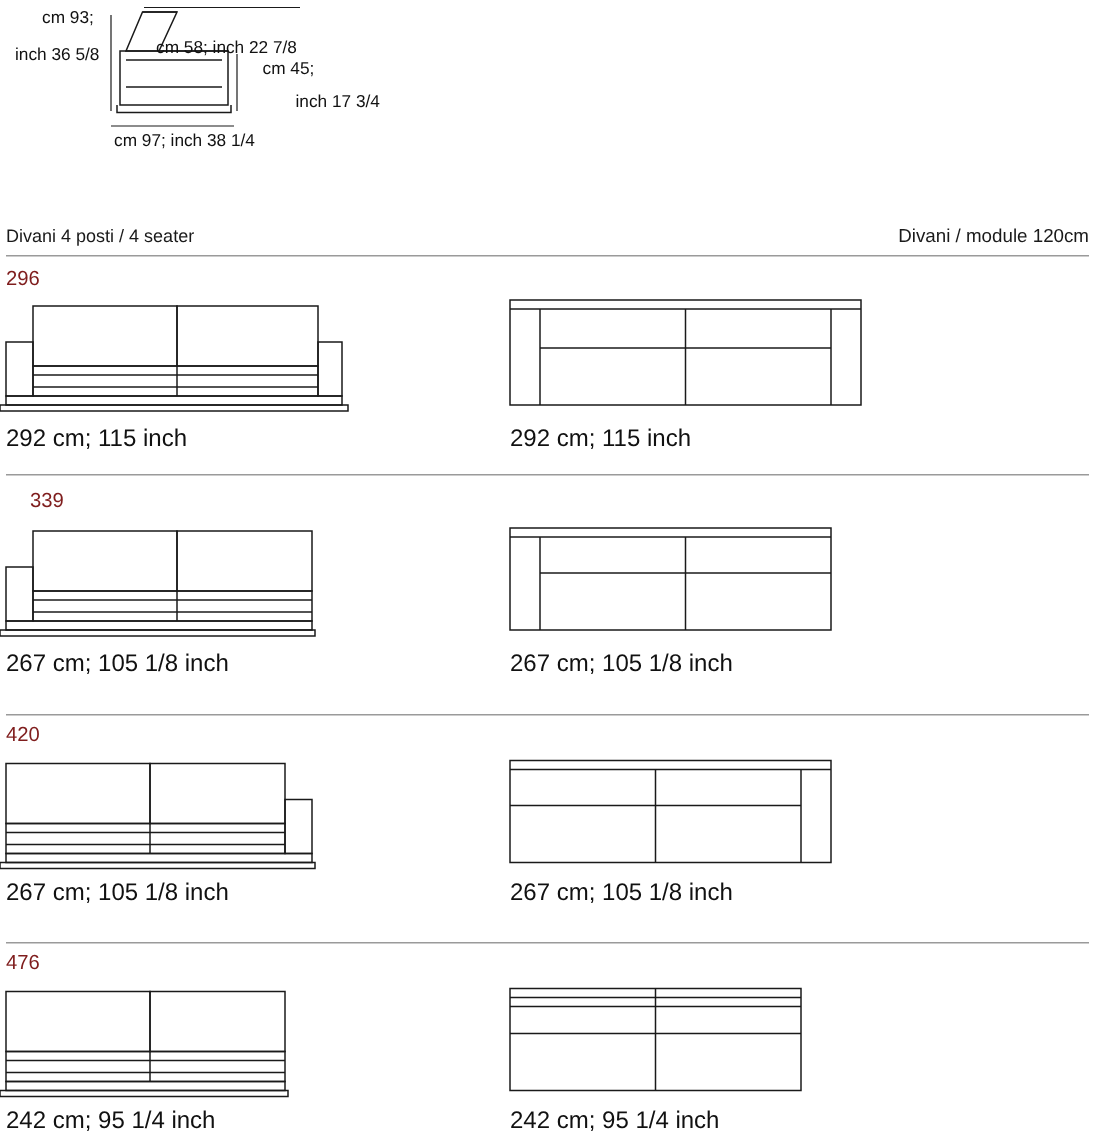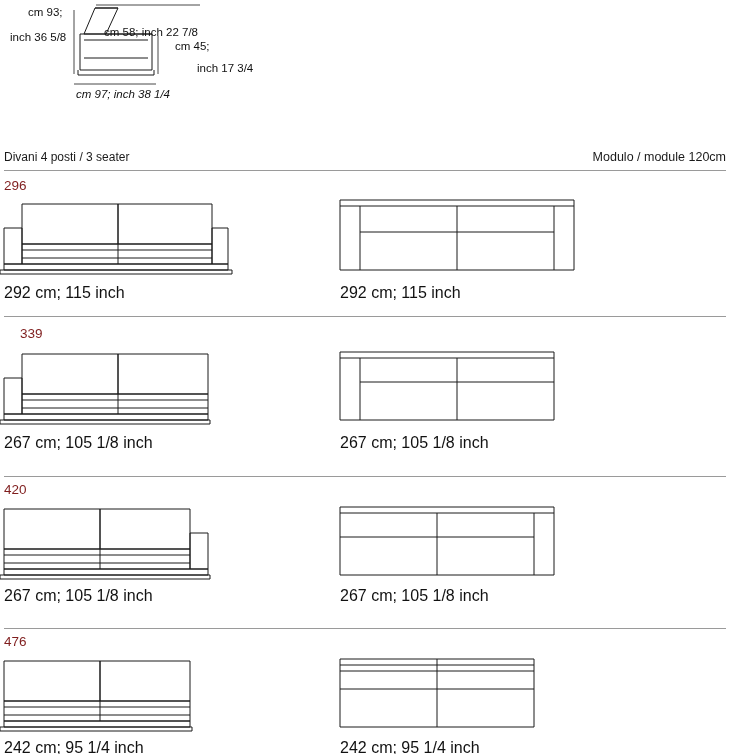--- a/index.html
+++ b/index.html
@@ -64,28 +64,28 @@
 
         <path d="M74 84 L156 84"></path>
       </g>
     </svg>
 
     <div class="lbl" style="left:28px;top:6px;">cm 93;</div>
     <div class="lbl" style="left:10px;top:31px;">inch 36 5/8</div>
     <div class="lbl" style="left:104px;top:6px;margin-top:20px;">cm 58; inch 22 7/8</div>
     <div class="lbl" style="left:165px;top:40px;margin-left:10px;">cm 45;</div>
     <div class="lbl" style="left:165px;top:62px;padding-left:32px;">inch 17 3/4</div>
-    <div class="lbl" style="left:76px;top:88px;font-style:italic;">cm 97; inch 38 1/4</div>
+    <div class="lbl" style="left:76px;top:88px;">cm 97; inch 38 1/4</div>
   </div>
 
   <div class="sec-head">
     <div style="position:absolute;left:0;top:0;white-space:nowrap;">
-      <span>Divani 4 posti</span><span> / </span><span>3 seater</span>
+      <span>Divani 4 posti</span><span> / </span><span>4 seater</span>
     </div>
-    <div class="module">Modulo / module 120cm</div>
+    <div class="module">Divani / module 120cm</div>
   </div>
   <div class="hr-thin" style="top:170px;"></div>
 
   <div class="code" style="left:4px;top:178px;">296</div>
 
   <svg class="drawing" style="left:0px;top:198px;" width="250" height="82">
     <g fill="none" stroke="#1a1a1a" stroke-width="1">
 
       <path d="M22 6 L118 6 L118 46 L22 46 Z"></path>
       <path d="M118 6 L212 6 L212 46 L118 46 Z"></path>

